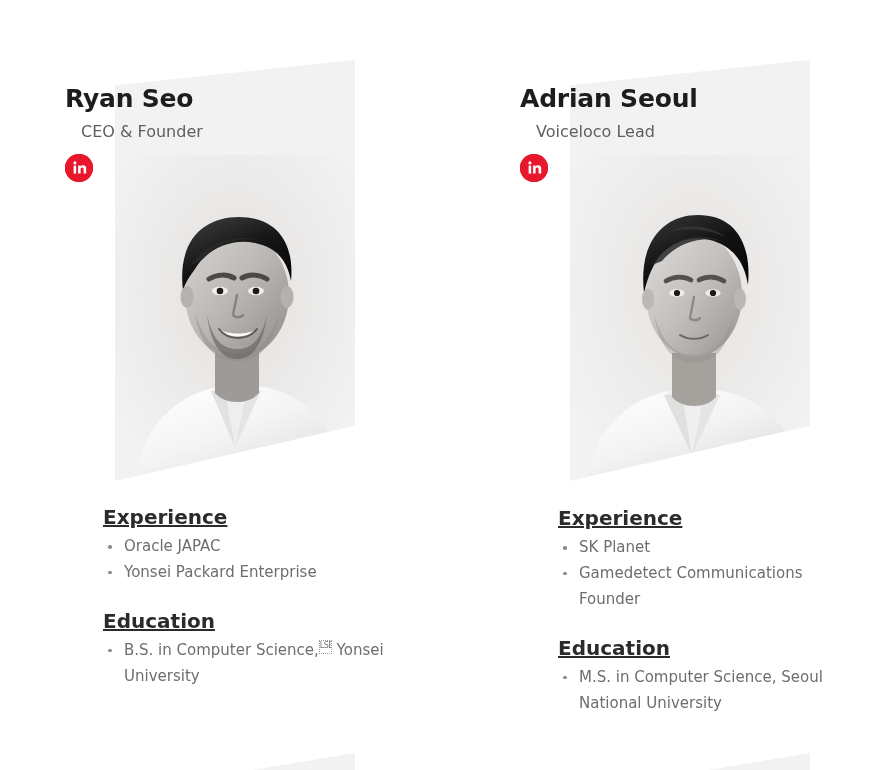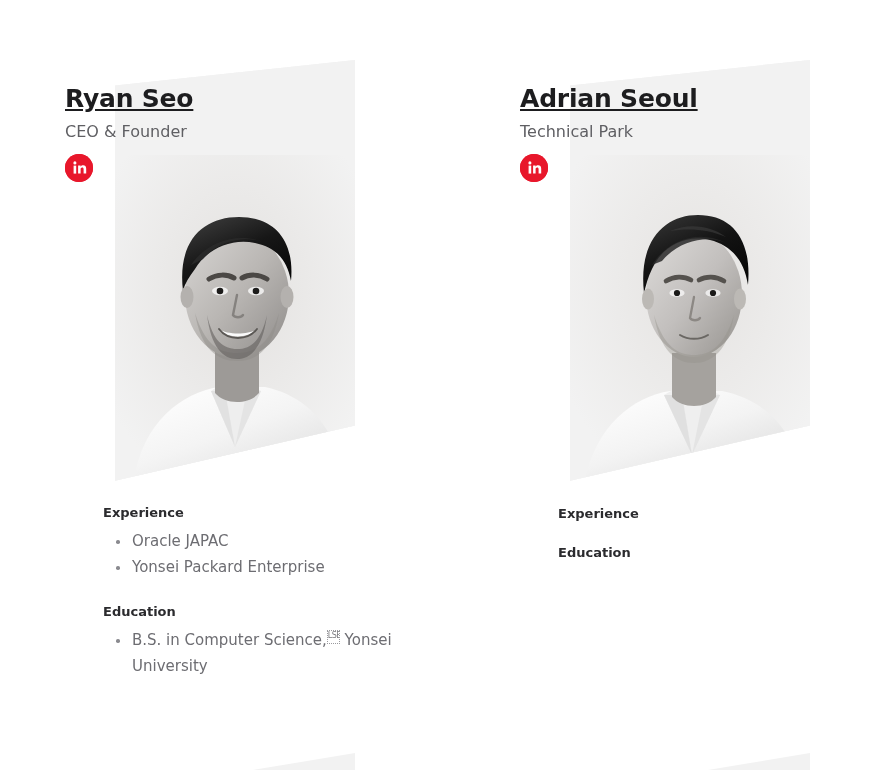--- a/index.html
+++ b/index.html
@@ -76,26 +76,25 @@
     width: 330px;
     z-index: 5;
   }
   .person-name {
     font-size: 25px;
     font-weight: bold;
     color: #1d1d1f;
     letter-spacing: -0.2px;
     line-height: 1.1;
     margin: 0;
-    text-decoration: underline;
   }
   .person-role {
     font-size: 16px;
     color: #5f5f63;
-    margin: 9px 0 0 0;
+    margin: 9px 0 0 16px;
     line-height: 1.2;
     font-weight: normal;
   }
 
   .linkedin-link {
     display: block;
     width: 28px;
     height: 28px;
     border-radius: 50%;
     background: #e8172b;
@@ -112,29 +111,30 @@
     left: 53px;
     top: 505px;
     width: 300px;
   }
   .details.shift-down { top: 506px; }
 
   .detail-group { margin: 0 0 23px 0; }
   .detail-group:last-child { margin-bottom: 0; }
 
   .detail-heading {
-    font-size: 13px;
+    font-size: 20px;
     font-weight: bold;
     color: #2b2b2e;
     margin: 0 0 4px 0;
     line-height: 1.25;
+    text-decoration: underline;
   }
   .detail-list {
     list-style: none;
-    margin: 8px;
+    margin: 0;
     padding: 0;
   }
   .detail-item {
     position: relative;
     padding-left: 21px;
     font-size: 15px;
     color: #6d6d72;
     line-height: 1.73;
   }
   .detail-item::before {
@@ -314,37 +314,44 @@
 
         <path d="M110 180 C118 185 130 185 138 180" stroke="#6a6763" stroke-width="2" fill="none" stroke-linecap="round"></path>
 
         <ellipse cx="78" cy="144" rx="6" ry="10.5" fill="#bcb9b5"></ellipse>
         <ellipse cx="170" cy="144" rx="6" ry="10.5" fill="#bcb9b5"></ellipse>
       </svg>
     </div>
 
     <div class="identity">
       <h3 class="person-name">Adrian Seoul</h3>
-      <p class="person-role">Technical Park</p>
+      <p class="person-role">Voiceloco Lead</p>
       <a class="linkedin-link" href="#">
         <svg width="28" height="28" viewBox="0 0 28 28">
           <circle cx="14" cy="14" r="14" fill="#e8172b"></circle>
           <rect x="8.6" y="11.6" width="2.6" height="8" fill="#ffffff"></rect>
           <circle cx="9.9" cy="8.9" r="1.55" fill="#ffffff"></circle>
           <path d="M13.1 11.6 h2.5 v1.15 c0.55-0.95 1.5-1.4 2.6-1.4 1.9 0 3.0 1.15 3.0 3.4 v4.85 h-2.6 v-4.4 c0-1.15-0.45-1.8-1.45-1.8 -1.0 0-1.55 0.7-1.55 1.85 v4.35 h-2.5 z" fill="#ffffff"></path>
         </svg>
       </a>
     </div>
 
     <div class="details shift-down">
       <div class="detail-group">
         <div class="detail-heading">Experience</div>
+        <ul class="detail-list">
+          <li class="detail-item">SK Planet</li>
+          <li class="detail-item">Gamedetect Communications Founder</li>
+        </ul>
       </div>
       <div class="detail-group">
         <div class="detail-heading">Education</div>
+        <ul class="detail-list">
+          <li class="detail-item">M.S. in Computer Science, Seoul National University</li>
+        </ul>
       </div>
     </div>
   </div>
 
   <div class="photo-panel-next"></div>
   <div class="photo-panel-next col-right"></div>
 
 </div>
 
 </body></html>

